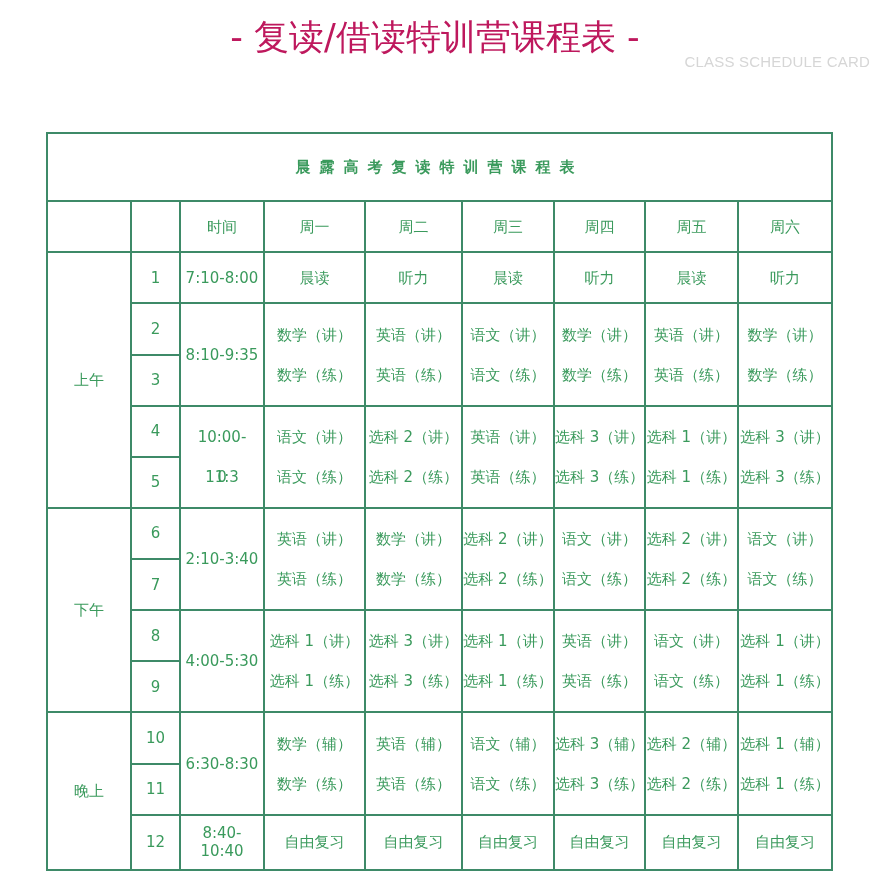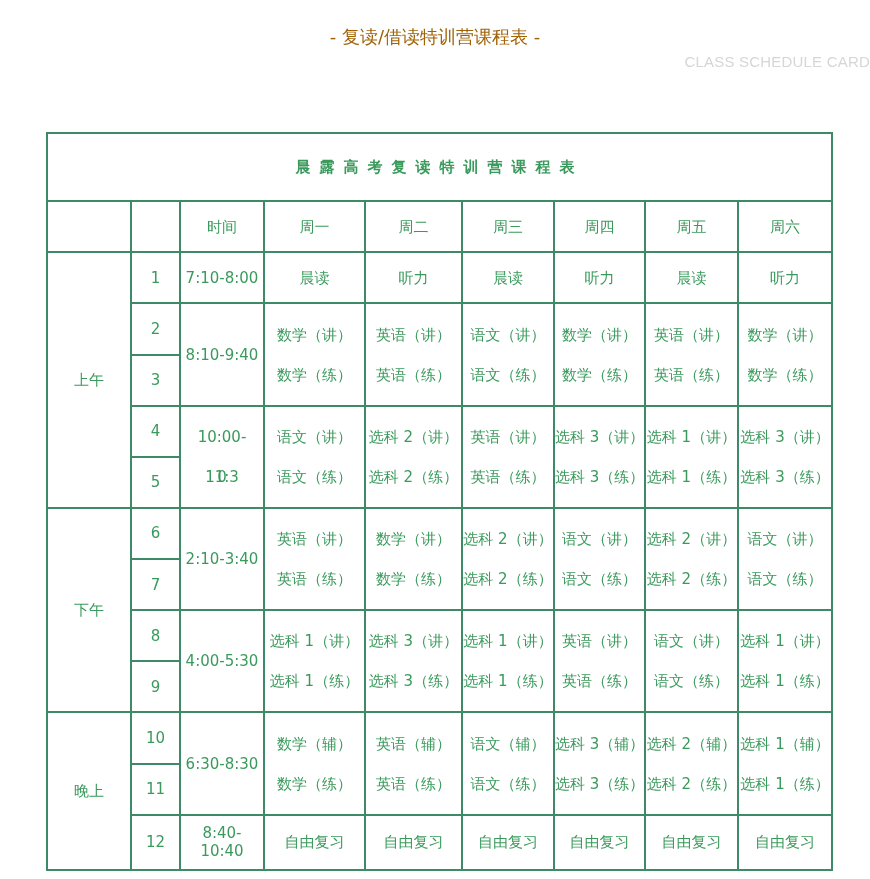--- a/index.html
+++ b/index.html
@@ -2,21 +2,21 @@
 <html><head>
 <meta charset="utf-8">
 <style>
   html, body { margin:0; padding:0; }
   body {
     width:870px; height:879px; background:#ffffff; position:relative; overflow:hidden;
     font-family:"DejaVu Sans", sans-serif;
   }
   .heading {
     position:absolute; left:0; top:20px; width:870px; text-align:center;
-    font-size:18px; color:#a16207; letter-spacing:0px; line-height:34px;
+    font-size:35px; color:#be185d; letter-spacing:0px; line-height:34px;
   }
   .subheading {
     position:absolute; left:0; top:53px; width:870px; text-align:right;
     font-family:"Liberation Sans", sans-serif;
     font-size:15px; color:#d6d6d6; letter-spacing:0.2px; line-height:18px;
   }
   .table-wrap {
     position:absolute; left:46px; top:132px; width:784px; height:738px;
   }
   table.schedule {
@@ -81,21 +81,21 @@
     <td class="subj">晨读</td>
     <td class="subj">听力</td>
     <td class="subj">晨读</td>
     <td class="subj">听力</td>
     <td class="subj">晨读</td>
     <td class="subj">听力</td>
   </tr>
 
   <tr class="r-half">
     <td class="num">2</td>
-    <td class="time" rowspan="2">8:10-9:40</td>
+    <td class="time" rowspan="2">8:10-9:35</td>
     <td class="subj" rowspan="2">
             <span class="line">数学（讲）</span>
             <span class="line">数学（练）</span>
           </td>
     <td class="subj" rowspan="2">
             <span class="line">英语（讲）</span>
             <span class="line">英语（练）</span>
           </td>
     <td class="subj" rowspan="2">
             <span class="line">语文（讲）</span>

